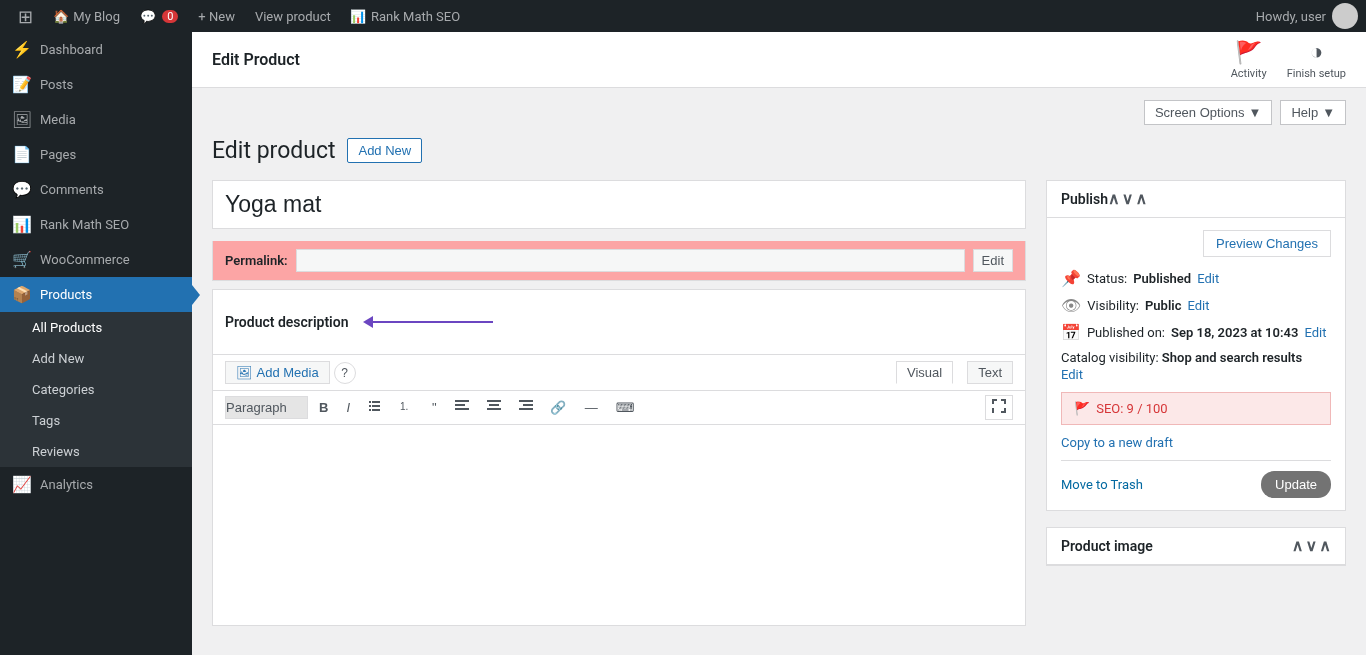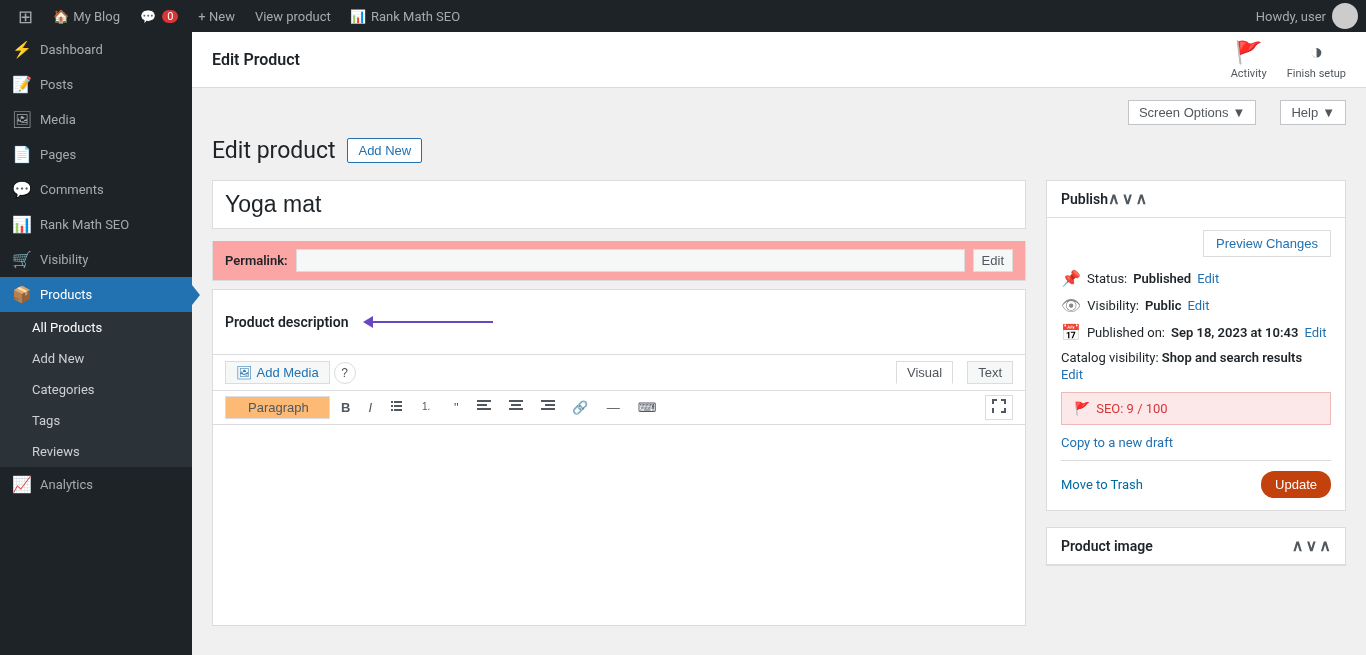--- a/index.html
+++ b/index.html
@@ -145,21 +145,21 @@
       padding: 4px 10px;
       font-size: 13px;
       cursor: pointer;
       border-radius: 2px;
     }
 
     
     .screen-options-bar {
       display: flex;
       justify-content: flex-end;
-      gap: 24px;
+      gap: 8px;
       margin-bottom: 12px;
       margin-top: -8px;
     }
     .screen-options-btn {
       background: #fff;
       border: 1px solid #c3c4c7;
       color: #50575e;
       padding: 4px 10px;
       font-size: 13px;
       cursor: pointer;
@@ -258,24 +258,24 @@
       background: none;
       border: 1px solid transparent;
       padding: 3px 6px;
       cursor: pointer;
       color: #50575e;
       font-size: 13px;
       border-radius: 2px;
     }
     .toolbar-select {
       border: 1px solid #dcdcde;
-      padding: 3px 20px 3px 22px;
-      font-size: 13px;
-      cursor: pointer;
-      background: #fdba74;
+      padding: 3px 20px 3px 0;
+      font-size: 13px;
+      cursor: pointer;
+      background: #e5e5e5;
       color: #50575e;
       appearance: none;
     }
     .visual-text-tabs {
       margin-left: auto;
       display: flex;
       gap: 14px;
     }
     .vt-tab {
       padding: 3px 10px;
@@ -404,21 +404,21 @@
       display: flex;
       align-items: center;
       justify-content: space-between;
       padding-top: 10px;
       border-top: 1px solid #dcdcde;
       margin-top: 10px;
     }
     .move-to-trash-link { color: #0369a1; text-decoration: none; font-size: 13px; cursor: pointer; }
     .copy-draft-link { color: #2271b1; text-decoration: none; font-size: 13px; cursor: pointer; display: block; margin-bottom: 8px; }
     .update-btn {
-      background: #c2410c;
+      background: #737373;
       color: #fff;
       border: none;
       padding: 6px 14px;
       font-size: 13px;
       cursor: pointer;
       border-radius: 13px;
     }
 
     
     .product-image-box {
@@ -493,21 +493,21 @@
     <div class="sidebar-item">
       <span class="icon">💬</span>
       <span>Comments</span>
     </div>
     <div class="sidebar-item">
       <span class="icon">📊</span>
       <span>Rank Math SEO</span>
     </div>
     <div class="sidebar-item">
       <span class="icon">🛒</span>
-      <span>Visibility</span>
+      <span>WooCommerce</span>
     </div>
     <div class="sidebar-item products-active">
       <span class="icon">📦</span>
       <span>Products</span>
     </div>
 
     <div class="submenu">
       <div class="sidebar-item active-sub">
         <span>All Products</span>
       </div>

